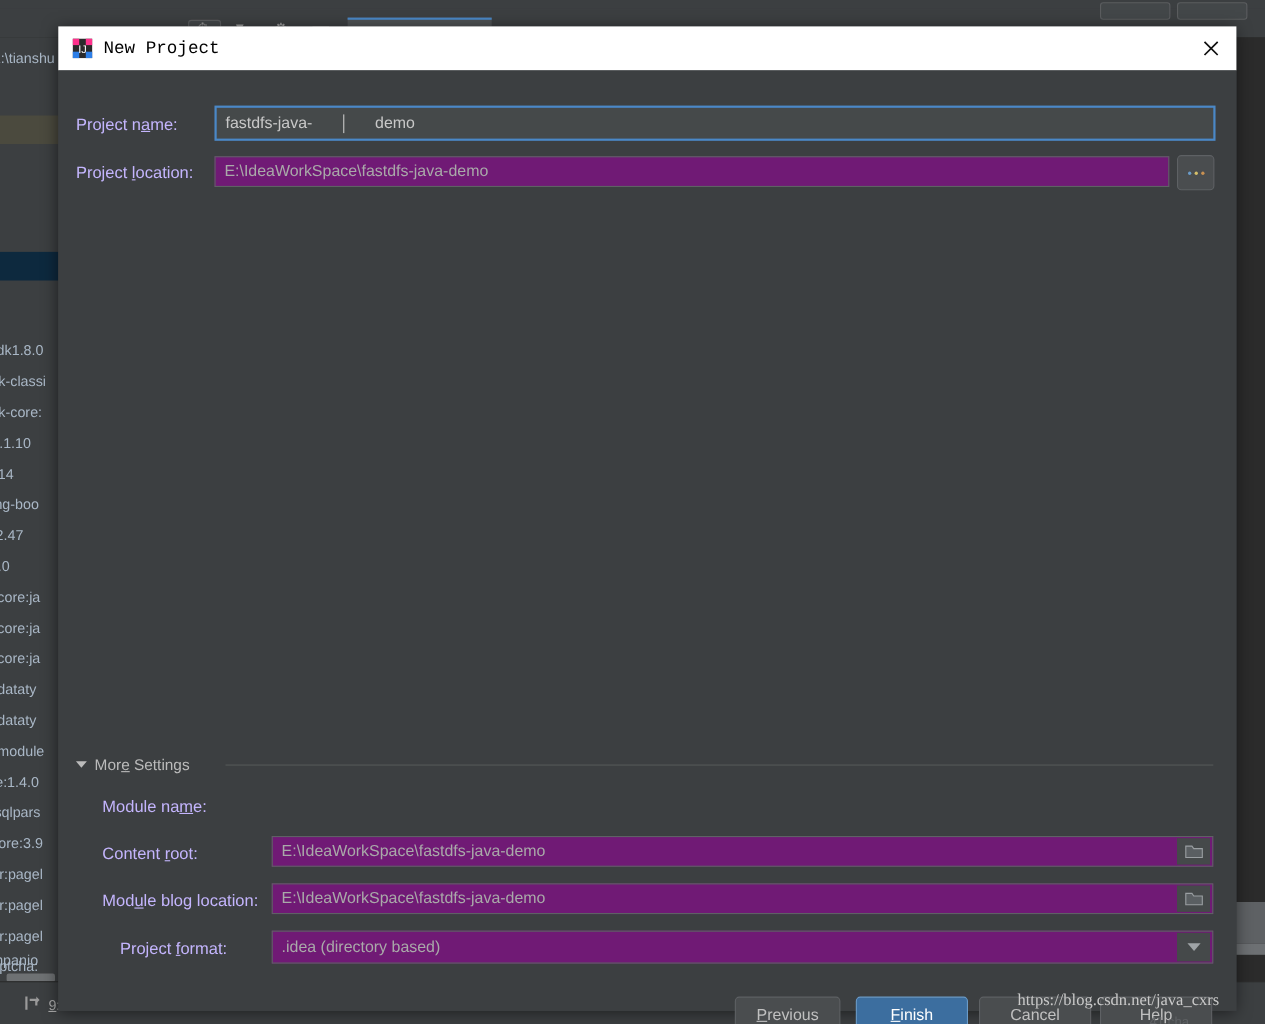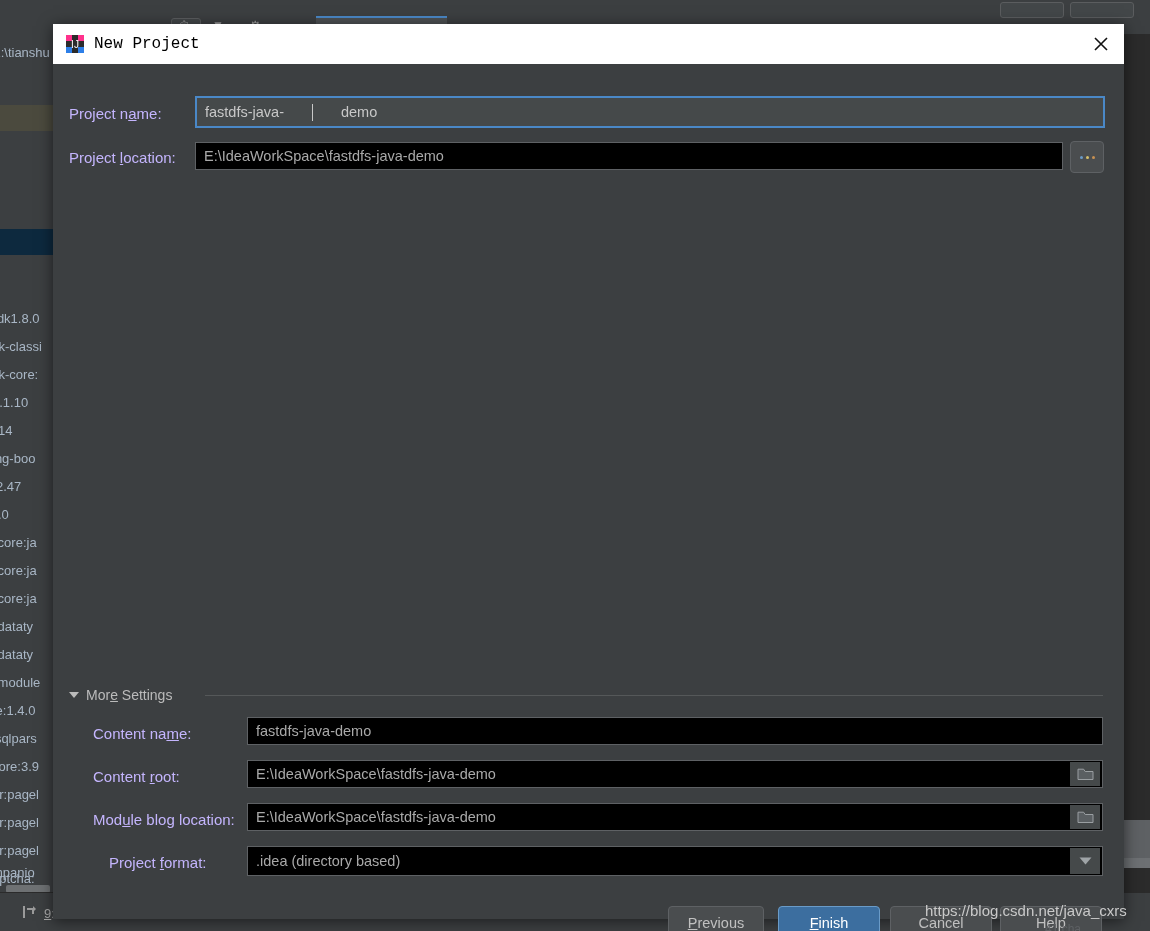--- a/index.html
+++ b/index.html
@@ -160,21 +160,21 @@
   .form-label {
     position: absolute;
     font-size: 15px; color: #c4b5fd;
     white-space: nowrap;
     line-height: 20px;
   }
   .form-label u { text-decoration: underline; }
 
   .txt-field {
     position: absolute;
-    background: #000000;
+    background: #701a75;
     border: 1px solid #5E6164;
     color: #A9A9A9;
     font-size: 14.5px;
     display: flex; align-items: center;
     padding-left: 8px;
     box-sizing: border-box;
     white-space: nowrap;
     overflow: hidden;
   }
   .txt-field.focused {
@@ -248,21 +248,21 @@
     background: #3C6E9F;
     border: 1px solid #6A9BC8;
     color: #FFFFFF;
   }
 
   .watermark {
     position: absolute;
     font-size: 15px;
     color: #C9C9C9;
     white-space: nowrap;
-    font-family: Liberation Sans, sans-serif;
+    font-family: Liberation Serif, serif;
   }
   .watermark2 {
     position: absolute;
     font-size: 12px;
     color: #5E6164;
     white-space: nowrap;
   }
 </style>
 </head>
 <body>
@@ -390,24 +390,21 @@
       <span class="dot" style="background:#C99152;"></span>
     </div>
 
     <div class="more-settings" style="left:16px; top:623px;">
       <span class="ms-triangle"></span>
       <span class="ms-label"><span>Mor</span><u>e</u><span> Settings</span></span>
     </div>
     <div class="ms-rule" style="left:152px; top:631px; width:898px;"></div>
 
     <div class="form-label" style="left:40px; top:660px;">
-      <span>Content na</span><u>m</u><span>e:</span>
-    </div>
-    <div class="txt-field" style="left:194px; top:653px; width:856px; height:28px;">
-      <span>fastdfs-java-demo</span>
+      <span>Module na</span><u>m</u><span>e:</span>
     </div>
 
     <div class="form-label" style="left:40px; top:703px;">
       <span>Content </span><u>r</u><span>oot:</span>
     </div>
     <div class="txt-field" style="left:194px; top:696px; width:856px; height:28px;">
       <span>E:\IdeaWorkSpace\fastdfs-java-demo</span>
     </div>
     <div class="inline-folder-btn" style="left:1017px; top:698px; width:30px; height:24px;">
       <svg width="17" height="14" viewBox="0 0 17 14">

